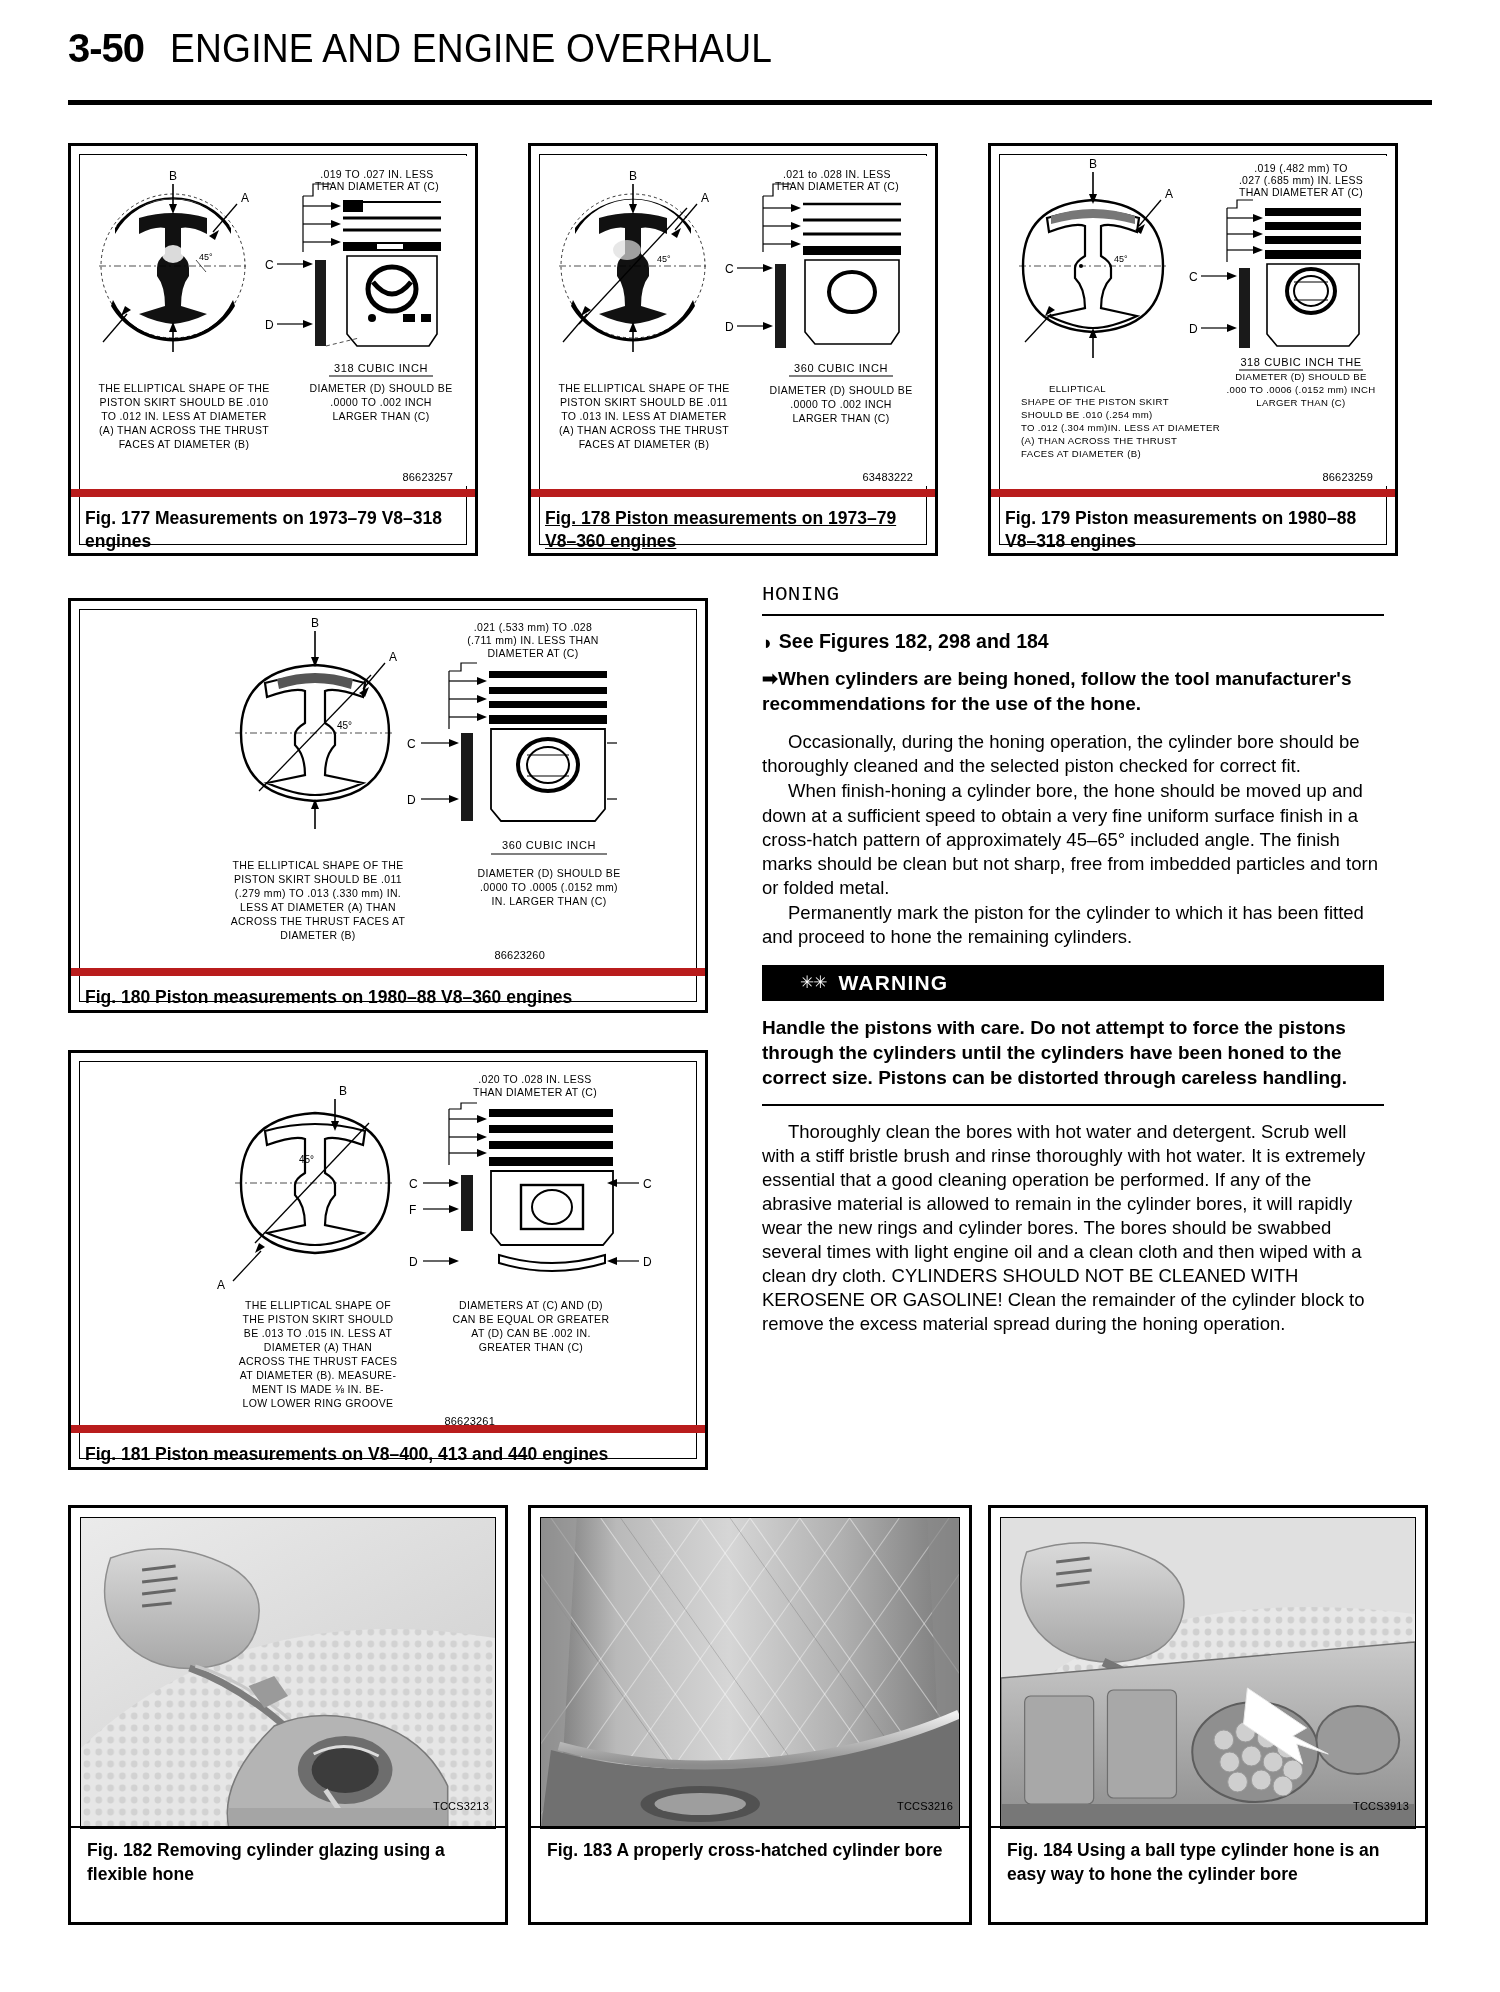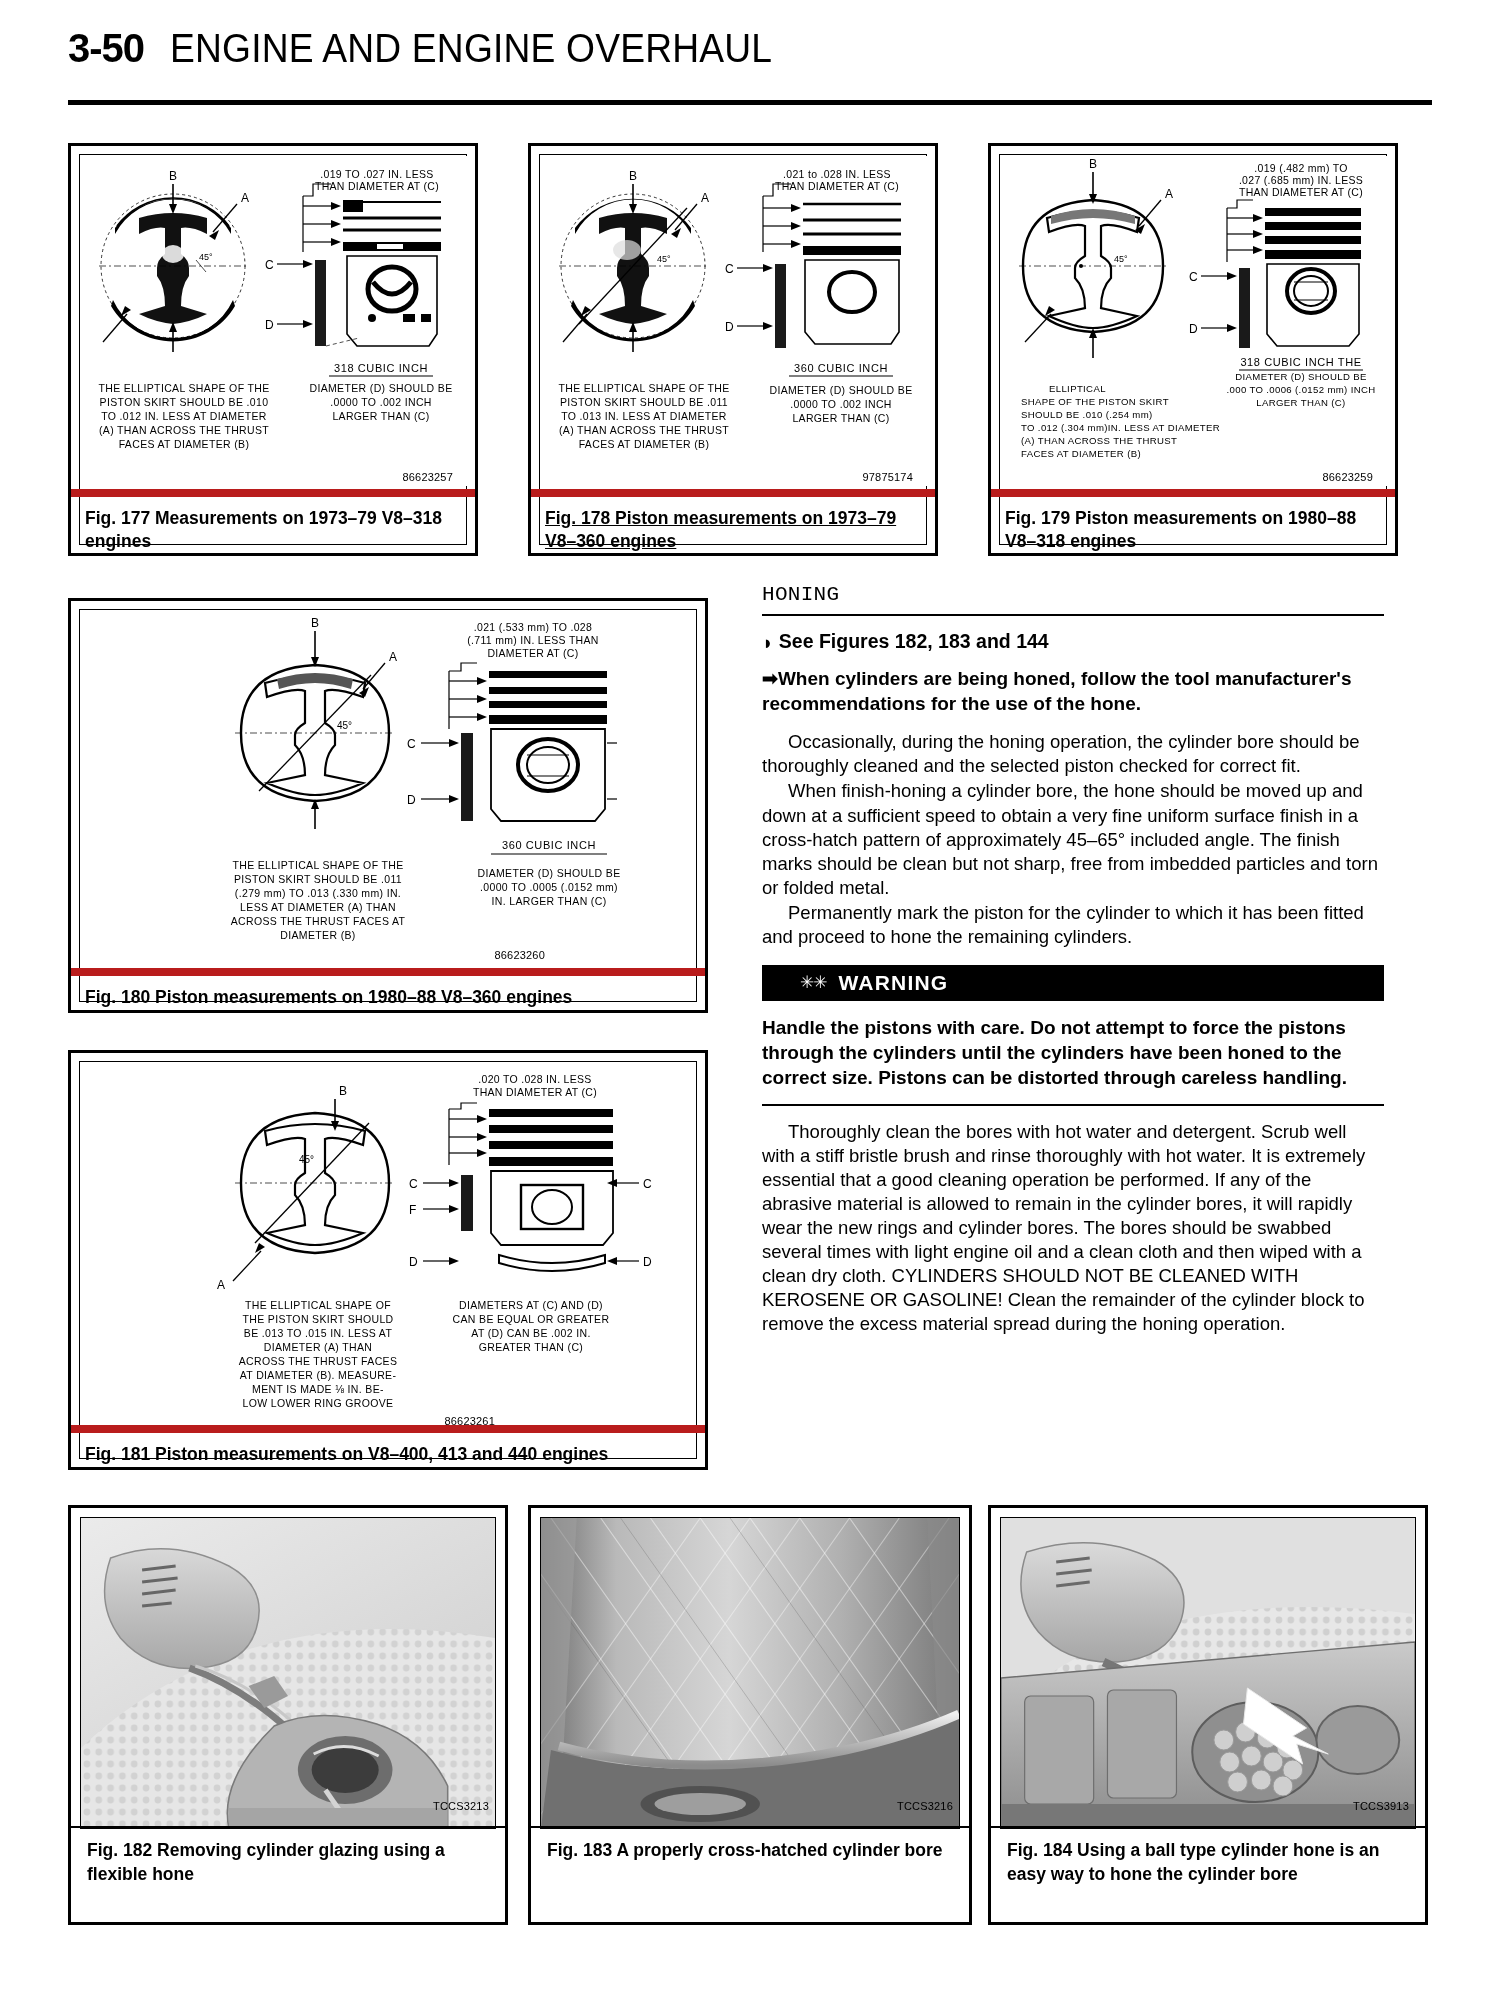--- a/index.html
+++ b/index.html
@@ -284,21 +284,21 @@
         <text class="spec-text" x="103" y="278">(A) THAN ACROSS THE THRUST</text>
         <text class="spec-text" x="103" y="292">FACES AT DIAMETER (B)</text>
       </g>
       <g>
         <text class="spec-text" x="300" y="238">DIAMETER (D) SHOULD BE</text>
         <text class="spec-text" x="300" y="252">.0000 TO .002 INCH</text>
         <text class="spec-text" x="300" y="266">LARGER  THAN (C)</text>
       </g>
     </svg>
   </div>
-  <div class="fig-code" style="right:22px; top:325px;">97875174</div>
+  <div class="fig-code" style="right:22px; top:325px;">63483222</div>
   <div class="fig-caption" style="height:64px;text-decoration:underline;">Fig. 178 Piston measurements on 1973–79 V8–360 engines</div>
 </div>
 
 <div class="figbox" style="left:988px; top:143px; width:410px; height:413px;">
   <div class="inner"></div>
   <div class="fig-art" style="left:10px; top:10px; width:386px; height:330px;">
     <svg class="art-svg" viewBox="0 0 386 330" preserveAspectRatio="xMidYMid meet">
       <g>
         <path d="M22 110 Q22 48 92 44 Q162 48 162 110 Q162 172 92 176 Q22 172 22 110 Z" fill="none" stroke="#000" stroke-width="2.4"></path>
         <path d="M46 62 Q92 48 138 62 L136 76 Q110 66 100 70 L100 100 Q110 106 110 112
@@ -524,21 +524,21 @@
   </div>
   <div class="fig-code" style="right:210px; top:362px;">86623261</div>
   <div class="fig-caption" style="height:42px;">Fig. 181 Piston measurements on V8–400, 413 and 440 engines</div>
 </div>
 
 <div class="col-right">
   <h2 class="sec-head">HONING</h2>
   <div class="rule-thin"></div>
 
   <div class="see-figs">
-    <span class="bullet">◗</span><span>See Figures 182, 183 and 144</span>
+    <span class="bullet">◗</span><span>See Figures 182, 298 and 184</span>
   </div>
 
   <div class="note">
     <span class="arrow">➡</span><span>When cylinders are being honed, follow the tool manufacturer's recommendations for the use of the hone.</span>
   </div>
 
   <p class="body">Occasionally, during the honing operation, the cylinder bore should be thoroughly cleaned and the selected piston checked for correct fit.</p>
   <p class="body">When finish-honing a cylinder bore, the hone should be moved up and down at a sufficient speed to obtain a very fine uniform surface finish in a cross-hatch pattern of approximately 45–65° included angle. The finish marks should be clean but not sharp, free from imbedded particles and torn or folded metal.</p>
   <p class="body">Permanently mark the piston for the cylinder to which it has been fitted and proceed to hone the remaining cylinders.</p>
 

